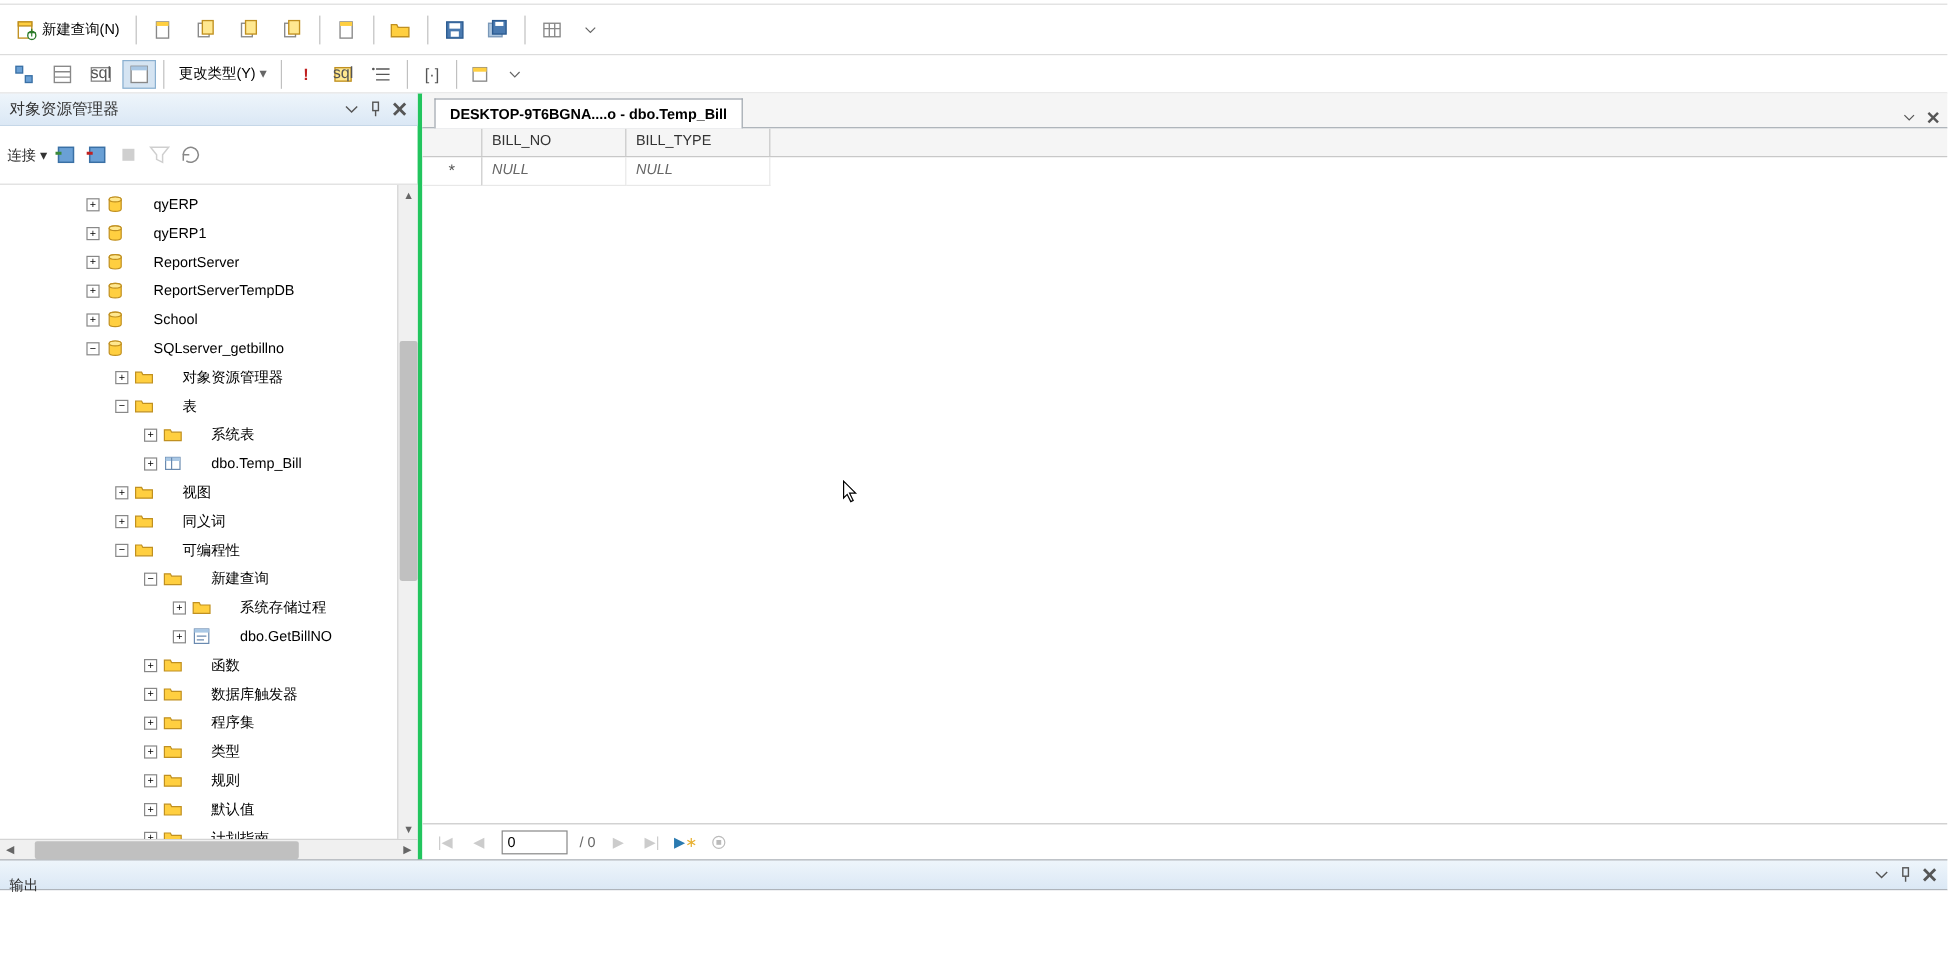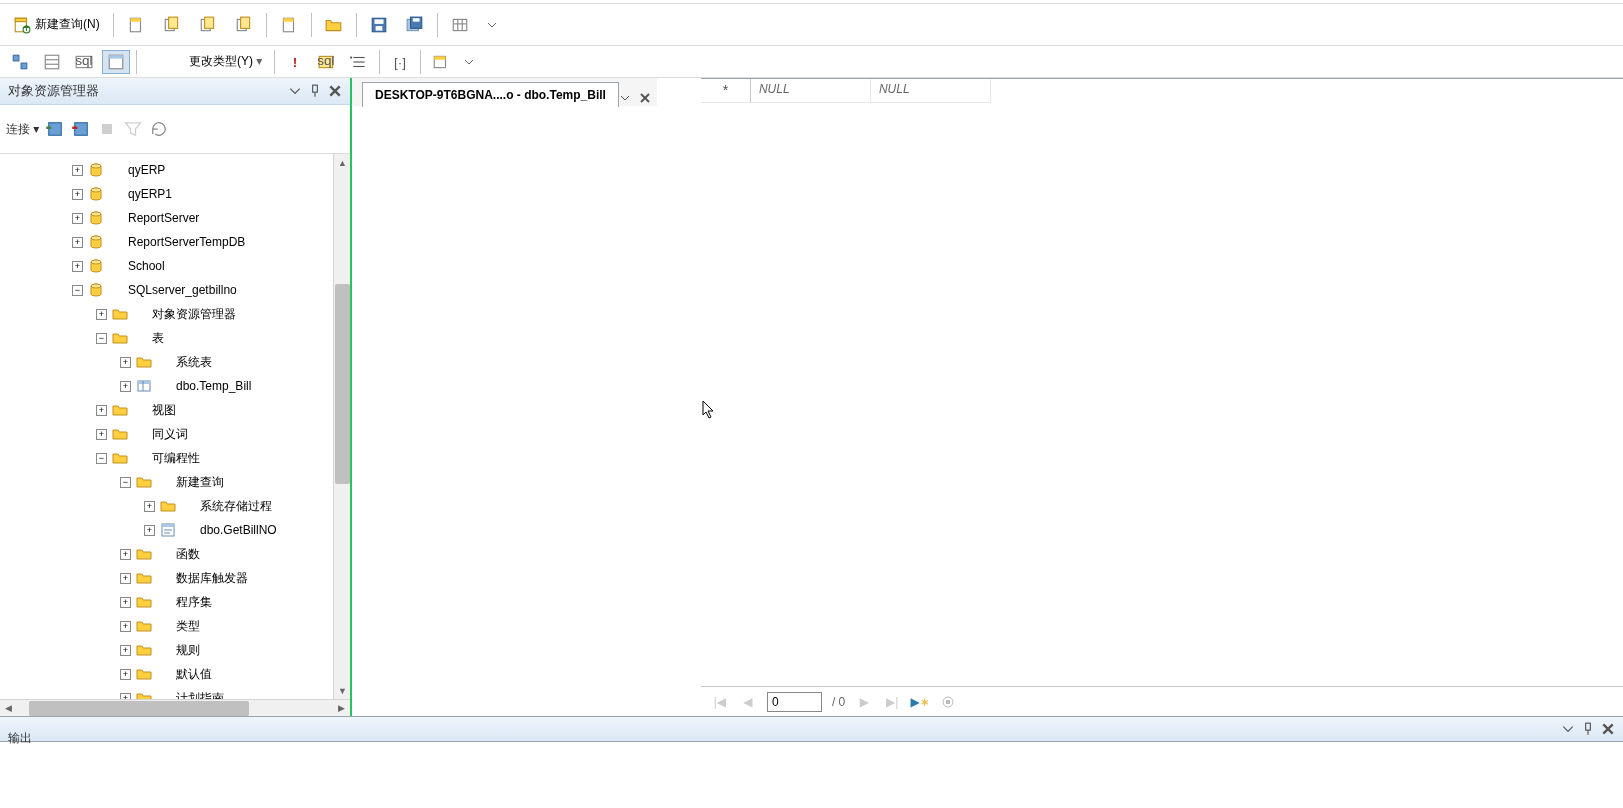--- a/index.html
+++ b/index.html
@@ -7,25 +7,25 @@
 
 .menubar { height: 4px; background: #fff; border-bottom: 1px solid #dcdcdc; display: flex; overflow: hidden; }
 
 .toolbar1 { height: 42px; display: flex; align-items: center; padding: 4px 6px; gap: 4px; border-bottom: 1px solid #dcdcdc; }
 .tb-btn { display: inline-flex; align-items: center; padding: 4px 6px; border: 1px solid transparent; cursor: pointer; gap: 4px; height: 28px; }
 .tb-sep { width: 1px; height: 24px; background: #c0c0c0; margin: 0 2px; }
 .icon16 { width: 18px; height: 18px; display: inline-block; }
 
 .toolbar2 { height: 32px; display: flex; align-items: center; padding: 2px 6px; gap: 4px; border-bottom: 1px solid #dcdcdc; }
 .tb2-btn { display: inline-flex; align-items: center; padding: 2px 4px; border: 1px solid transparent; cursor: pointer; height: 24px; justify-content: flex-end; }
-.tb2-txt { padding: 2px 6px; cursor: pointer; margin-left: 40px; }
+.tb2-txt { padding: 2px 6px; cursor: pointer; }
 
 .main-area { display: flex; height: 638px; }
 
-.sidebar { width: 352px; display: flex; flex-direction: column; border-right: 2px solid #22c55e; }
+.sidebar { width: 352px; display: flex; flex-direction: column; border-right: 4px solid #22c55e; }
 .sidebar-title { background: linear-gradient(#eef5fb,#dbe8f5); padding: 4px 8px; display: flex; align-items: center; justify-content: space-between; border-bottom: 1px solid #c5d7e8; }
 .sidebar-title-text { color: #333; font-size: 13px; }
 .sidebar-title-icons { display: flex; gap: 6px; align-items: center; }
 .title-icon { width: 14px; height: 14px; cursor: pointer; color: #666; }
 
 .sidebar-toolbar { padding: 14px 6px; display: flex; align-items: center; gap: 6px; border-bottom: 1px solid #dcdcdc; }
 .sb-label { color: #333; }
 .sb-icon { width: 20px; height: 20px; cursor: pointer; }
 
 .tree-container { flex: 1; overflow: auto; display: flex; }
@@ -40,21 +40,21 @@
 .scroll-thumb-v { position: absolute; top: 130px; left: 1px; width: 15px; height: 200px; background: #c0c0c0; border-radius: 2px; }
 .scroll-arrow { position: absolute; left: 0; width: 17px; height: 17px; display: flex; align-items: center; justify-content: center; color: #666; font-size: 9px; cursor: pointer; }
 .scroll-arrow.up { top: 0; }
 .scroll-arrow.down { bottom: 0; }
 
 .tree-scroll-h { height: 17px; display: flex; align-items: center; background: #f0f0f0; border-top: 1px solid #d4d4d4; position: relative; }
 .hscroll-arrow { width: 17px; height: 17px; display: flex; align-items: center; justify-content: center; color: #666; font-size: 9px; cursor: pointer; }
 .hscroll-track { flex: 1; height: 15px; position: relative; }
 .hscroll-thumb { position: absolute; left: 12px; top: 0; height: 15px; width: 220px; background: #c0c0c0; border-radius: 2px; }
 
-.content { flex: 1; display: flex; flex-direction: row; background: #fff; gap: 44px; }
+.content { flex: 1; display: flex; flex-direction: column; background: #fff; }
 .tab-strip { height: 28px; display: flex; align-items: flex-end; background: #f5f5f5; padding-left: 10px; padding-right: 6px; }
 .tab { background: #fff; border: 1px solid #9ca3ab; border-bottom: none; padding: 5px 12px; font-weight: bold; font-size: 12px; position: relative; top: 1px; }
 .tab-spacer { flex: 1; }
 .tabstrip-icons { display: flex; gap: 8px; align-items: center; padding-bottom: 2px; }
 .tabstrip-icon { width: 12px; height: 12px; cursor: pointer; color: #555; }
 
 .grid-area { flex: 1; border-top: 1px solid #9ca3ab; overflow: hidden; display: flex; flex-direction: column; }
 .grid-header { display: flex; border-bottom: 1px solid #c8c8c8; background: #f5f5f5; height: 24px; }
 .row-header-corner { width: 50px; border-right: 1px solid #c8c8c8; }
 .col-header { width: 120px; border-right: 1px solid #c8c8c8; padding: 3px 8px; color: #333; }
@@ -478,20 +478,25 @@
         <svg class="tabstrip-icon" viewBox="0 0 12 12">
             <path d="M2 4l4 4l4-4" stroke="#555" fill="none"></path>
           </svg>
         <svg class="tabstrip-icon" viewBox="0 0 12 12">
             <line x1="2" y1="2" x2="10" y2="10" stroke="#555" stroke-width="2"></line>
             <line x1="10" y1="2" x2="2" y2="10" stroke="#555" stroke-width="2"></line>
           </svg>
       </div>
     </div>
     <div class="grid-area">
+      <div class="grid-header">
+        <div class="row-header-corner"></div>
+        <div class="col-header">BILL_NO</div>
+        <div class="col-header">BILL_TYPE</div>
+      </div>
       <div class="grid-body">
         <div class="grid-row">
           <div class="row-header">*</div>
           <div class="cell">NULL</div>
           <div class="cell">NULL</div>
         </div>
       </div>
       <div class="nav-bar">
         <div class="nav-btn disabled">|◀</div>
         <div class="nav-btn disabled">◀</div>

